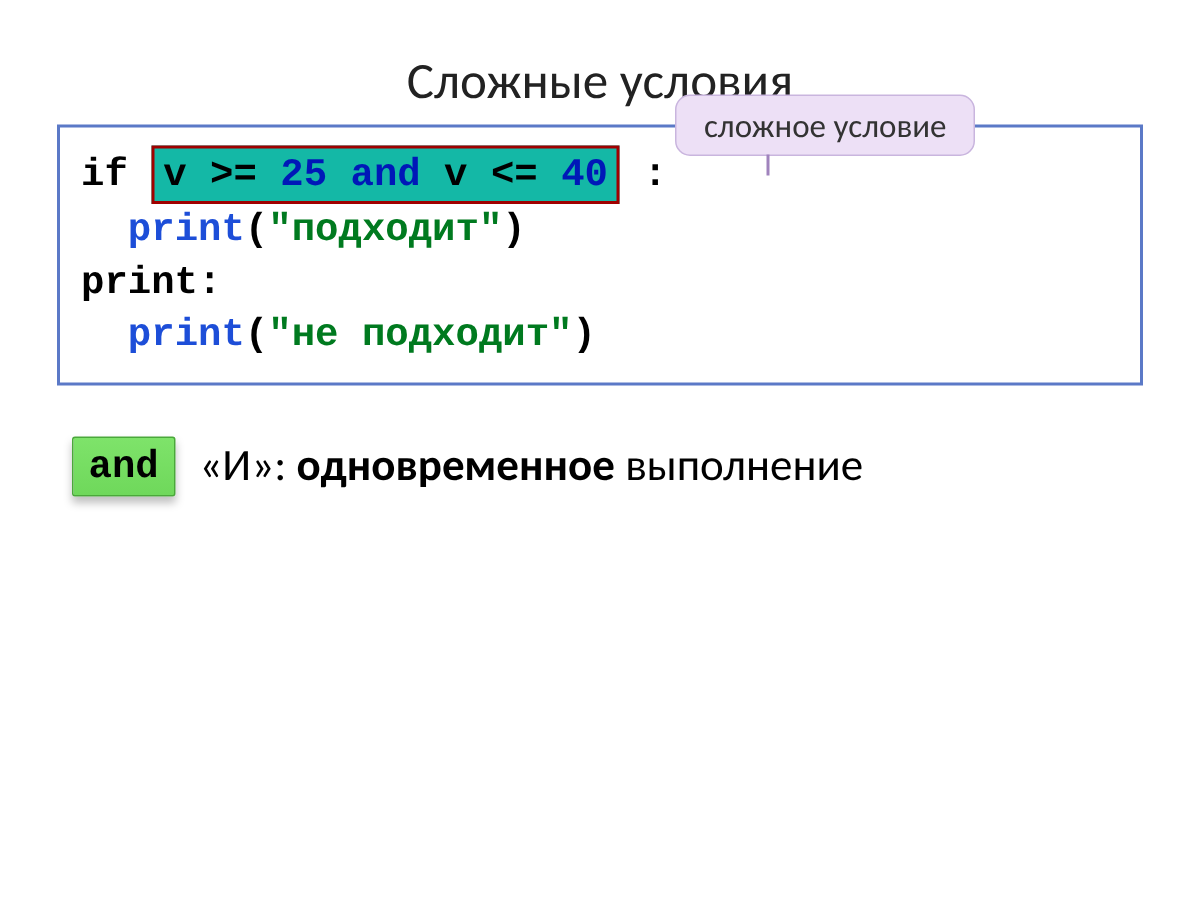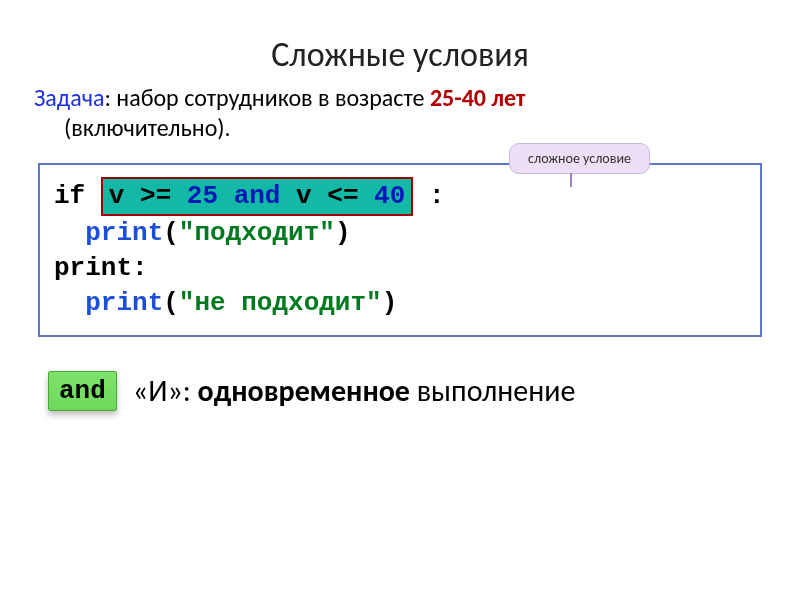--- a/index.html
+++ b/index.html
@@ -65,21 +65,21 @@
 
   .callout {
     position: absolute;
     top: -22px;
     right: 110px;
     background: #ede0f6;
     color: #333;
     border: 1px solid #c9b5de;
     border-radius: 10px;
     padding: 6px 18px;
-    font-size: 14px;
+    font-size: 22px;
     font-family: Calibri, Arial, sans-serif;
     font-weight: 400;
     z-index: 5;
   }
   .callout::after {
     content: "";
     position: absolute;
     left: 60px;
     bottom: -14px;
     width: 2px;
@@ -113,23 +113,20 @@
   }
   .bold { font-weight: 700; }
 </style>
 </head>
 <body>
 
 <div class="slide">
 
   <div class="title">Сложные условия</div>
 
-  <div class="task">
-    <span class="task-label">Задача</span><span>: набор сотрудников в возрасте </span><span class="task-age">25-40 лет</span><br><span style="padding-left:30px;"> (включительно).</span>
-  </div>
 
   <div class="code-box">
     <div class="callout">сложное условие</div>
     <div class="code"><span class="kw-blue">if</span> <span class="cond-box"><span class="kw-black">v &gt;= </span><span class="kw-num">25</span><span class="kw-and"> and </span><span class="kw-black">v &lt;= </span><span class="kw-num">40</span></span> <span class="kw-black">:</span>
   <span class="kw-red">print</span><span class="kw-black">(</span><span class="kw-green">"подходит"</span><span class="kw-black">)</span>
 <span class="kw-blue">print</span><span class="kw-black">:</span>
   <span class="kw-red">print</span><span class="kw-black">(</span><span class="kw-green">"не подходит"</span><span class="kw-black">)</span></div>
   </div>
 
   <div class="and-row">

